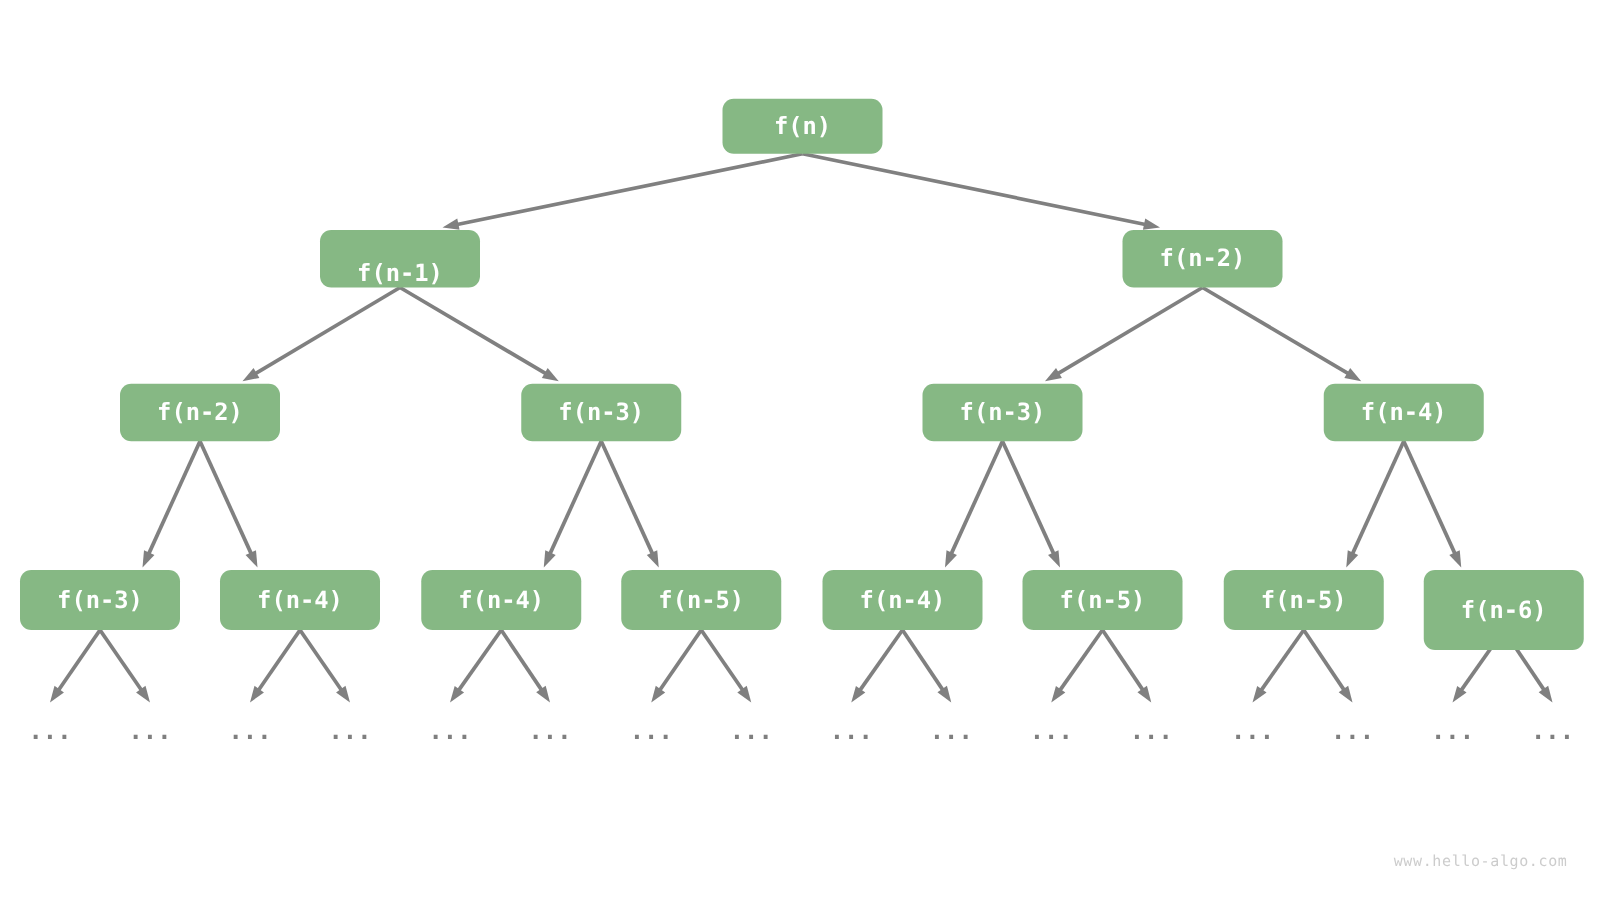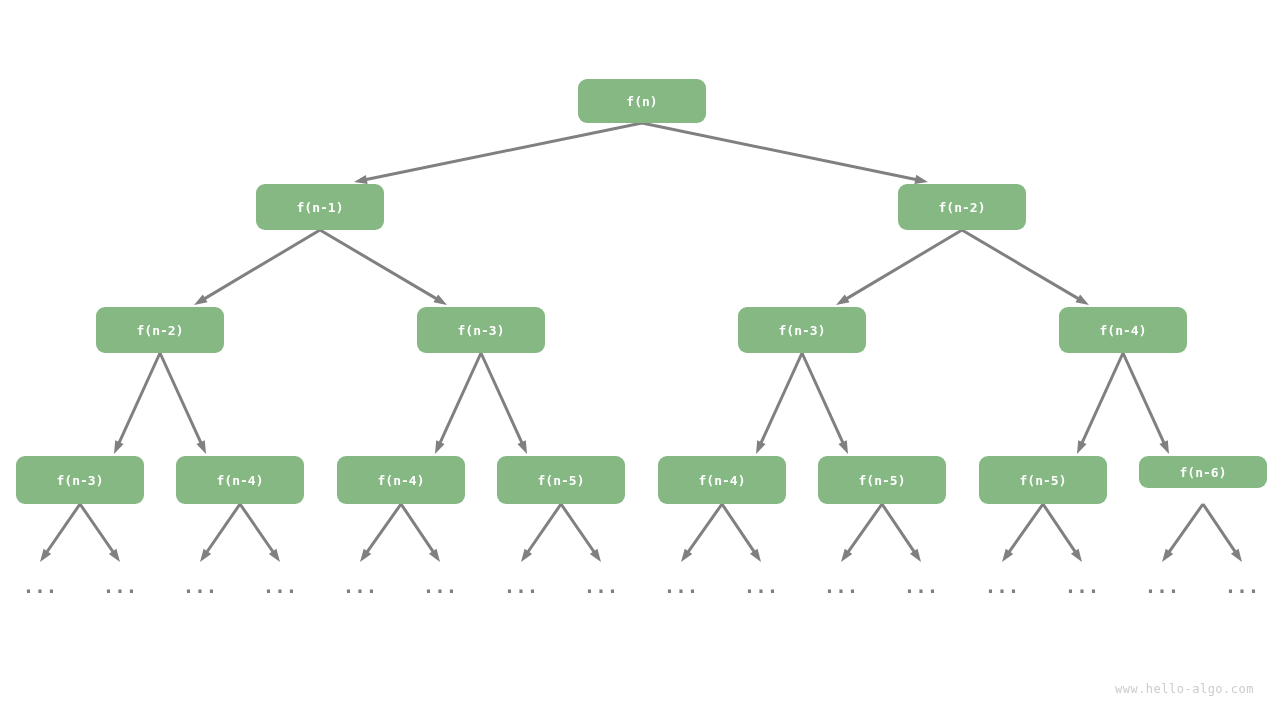--- a/index.html
+++ b/index.html
@@ -29,21 +29,21 @@
   .node {
     position: absolute;
     box-sizing: border-box;
     background: #86b884;
     border-radius: 9px;
     color: #ffffff;
     display: flex;
     align-items: center;
     justify-content: center;
     font-family: "DejaVu Sans Mono", "Liberation Mono", monospace;
-    font-size: 13px;
+    font-size: 19px;
     font-weight: bold;
     letter-spacing: 0px;
     white-space: nowrap;
     user-select: none;
   }
   .ellipsis {
     position: absolute;
     color: #7f7f7f;
     font-family: "DejaVu Sans Mono", "Liberation Mono", monospace;
     font-size: 19px;
@@ -186,21 +186,21 @@
       </g>
       <g>
         <line x1="1203" y1="504" x2="1236.4200241028022" y2="553.7015743067317" stroke="#808080" stroke-width="3" stroke-linecap="butt"></line>
         <polygon points="1242,562 1230.9287555147396,553.7788355114621 1238.5633071525465,548.6452576860404" fill="#808080"></polygon>
       </g>
     </svg>
   <div id="node-layer">
       <div class="node" style="left: 578px; top: 79px; width: 128px; height: 44px; background: rgb(134, 184, 132); color: rgb(255, 255, 255);">
         <span>f(n)</span>
       </div>
-      <div class="node" style="left: 256px; top: 184px; width: 128px; height: 46px; background: rgb(134, 184, 132); color: rgb(255, 255, 255);">
+      <div class="node" style="left: 256px; top: 184px; width: 128px; height: 46px; background: rgb(134, 184, 132); color: rgb(255, 255, 255); align-items: flex-end;">
         <span>f(n-1)</span>
       </div>
       <div class="node" style="left: 898px; top: 184px; width: 128px; height: 46px; background: rgb(134, 184, 132); color: rgb(255, 255, 255);">
         <span>f(n-2)</span>
       </div>
       <div class="node" style="left: 96px; top: 307px; width: 128px; height: 46px; background: rgb(134, 184, 132); color: rgb(255, 255, 255);">
         <span>f(n-2)</span>
       </div>
       <div class="node" style="left: 417px; top: 307px; width: 128px; height: 46px; background: rgb(134, 184, 132); color: rgb(255, 255, 255);">
         <span>f(n-3)</span>
@@ -225,21 +225,21 @@
       </div>
       <div class="node" style="left: 658px; top: 456px; width: 128px; height: 48px; background: rgb(134, 184, 132); color: rgb(255, 255, 255);">
         <span>f(n-4)</span>
       </div>
       <div class="node" style="left: 818px; top: 456px; width: 128px; height: 48px; background: rgb(134, 184, 132); color: rgb(255, 255, 255);">
         <span>f(n-5)</span>
       </div>
       <div class="node" style="left: 979px; top: 456px; width: 128px; height: 48px; background: rgb(134, 184, 132); color: rgb(255, 255, 255);">
         <span>f(n-5)</span>
       </div>
-      <div class="node" style="left: 1139px; top: 456px; width: 128px; height: 32px; background: rgb(134, 184, 132); color: rgb(255, 255, 255);">
+      <div class="node" style="left: 1139px; top: 456px; width: 128px; height: 64px; background: rgb(134, 184, 132); color: rgb(255, 255, 255);">
         <span>f(n-6)</span>
       </div>
     </div>
   <div id="ellipsis-layer">
       <div class="ellipsis" style="left: 40px; top: 586px; color: rgb(127, 127, 127);">...</div>
       <div class="ellipsis" style="left: 120px; top: 586px; color: rgb(127, 127, 127);">...</div>
       <div class="ellipsis" style="left: 200px; top: 586px; color: rgb(127, 127, 127);">...</div>
       <div class="ellipsis" style="left: 280px; top: 586px; color: rgb(127, 127, 127);">...</div>
       <div class="ellipsis" style="left: 360px; top: 586px; color: rgb(127, 127, 127);">...</div>
       <div class="ellipsis" style="left: 440px; top: 586px; color: rgb(127, 127, 127);">...</div>

